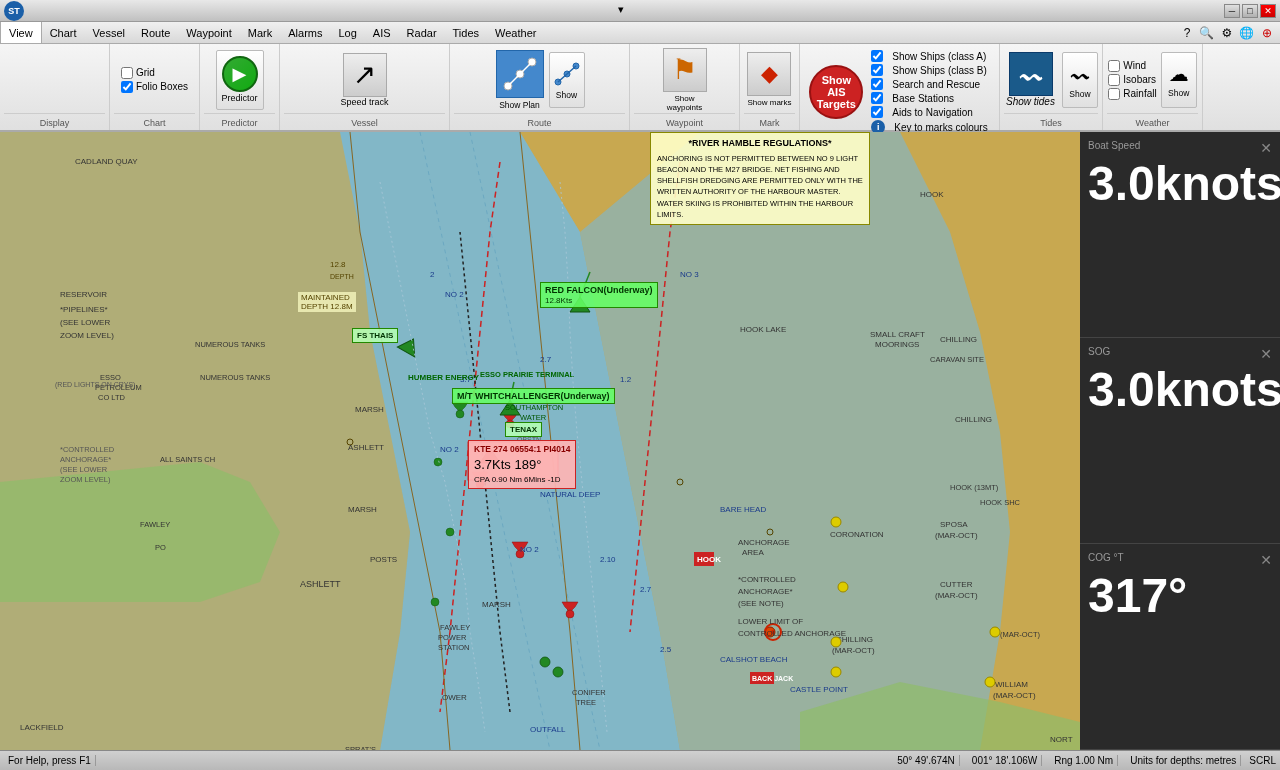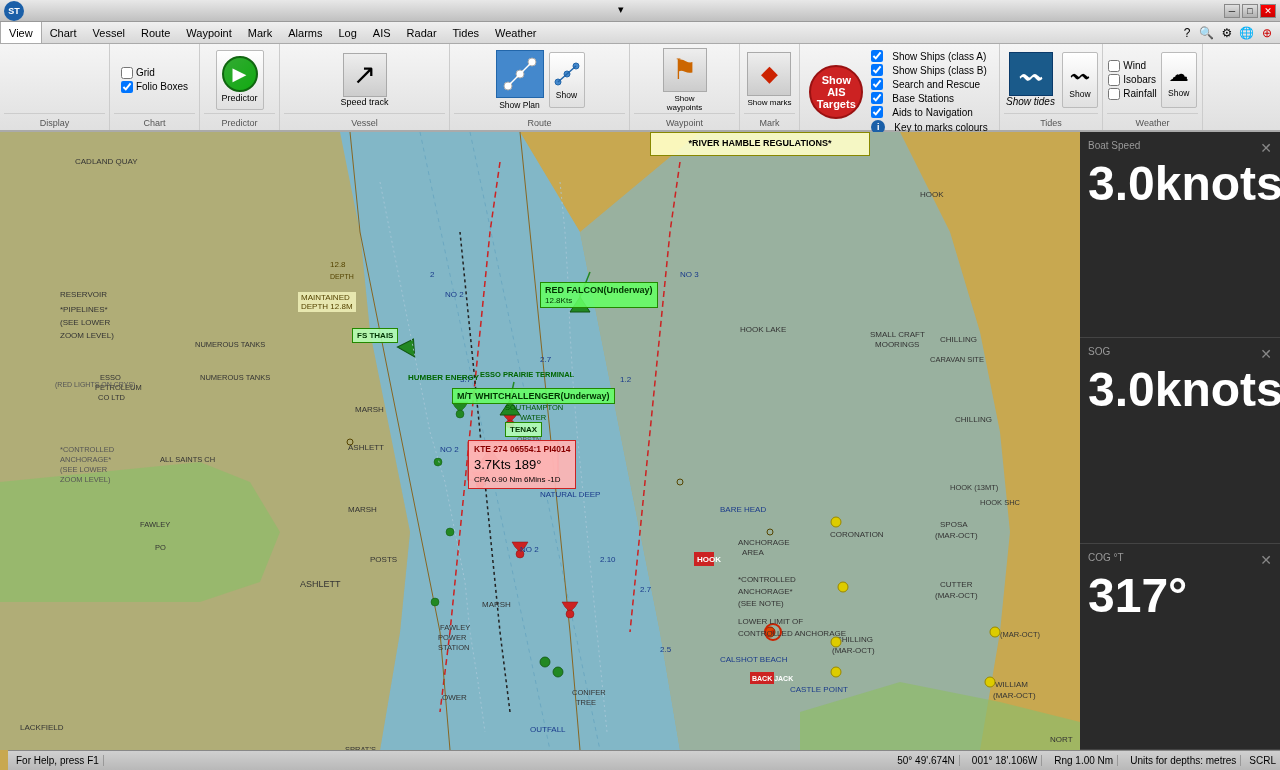--- a/index.html
+++ b/index.html
@@ -134,21 +134,21 @@
       align-items: center;
       gap: 9px;
       cursor: pointer;
     }
     .ais-check-item input { width: 12px; height: 12px; }
 
     
     #status-bar {
       position: absolute;
       bottom: 0;
-      left: 8px;
+      left: 0;
       right: 0;
       height: 20px;
       background: linear-gradient(to bottom, #d0d0d0, #b8b8b8);
       border-top: 1px solid #888;
       display: flex;
       align-items: center;
       font-size: 10px;
       padding: 0 4px;
       gap: 8px;
     }
@@ -747,20 +747,21 @@
     
     <div class="info-callout" style="left:468px;top:308px;background:rgba(255,180,180,0.92);border-color:#cc2222;">
       <div style="font-weight:bold;font-size:8.5px;color:#880000;">KTE 274 06554:1 PI4014</div>
       <div style="font-size:13px;">3.7Kts 189°</div>
       <div style="font-size:8px;">CPA 0.90 Nm 6Mins -1D</div>
     </div>
 
     
     <div class="regulations-box" style="right:210px;top:0px;width:230px;">
       <div style="font-weight:bold;text-align:center;font-size:9px;">*RIVER HAMBLE REGULATIONS*</div>
+      <div style="font-size:7.5px;margin-top:2px;">ANCHORING IS NOT PERMITTED BETWEEN NO 9 LIGHT BEACON AND THE M27 BRIDGE. NET FISHING AND SHELLFISH DREDGING ARE PERMITTED ONLY WITH THE WRITTEN AUTHORITY OF THE HARBOUR MASTER. WATER SKIING IS PROHIBITED WITHIN THE HARBOUR LIMITS.</div>
     </div>
 
     
     <div style="position:absolute;left:298px;top:160px;font-size:8px;color:#554400;background:rgba(255,255,200,0.7);padding:1px 3px;">MAINTAINED<br>DEPTH 12.8M</div>
 
   </div>
 
   <div id="right-side">
 
     <div class="data-panel">

